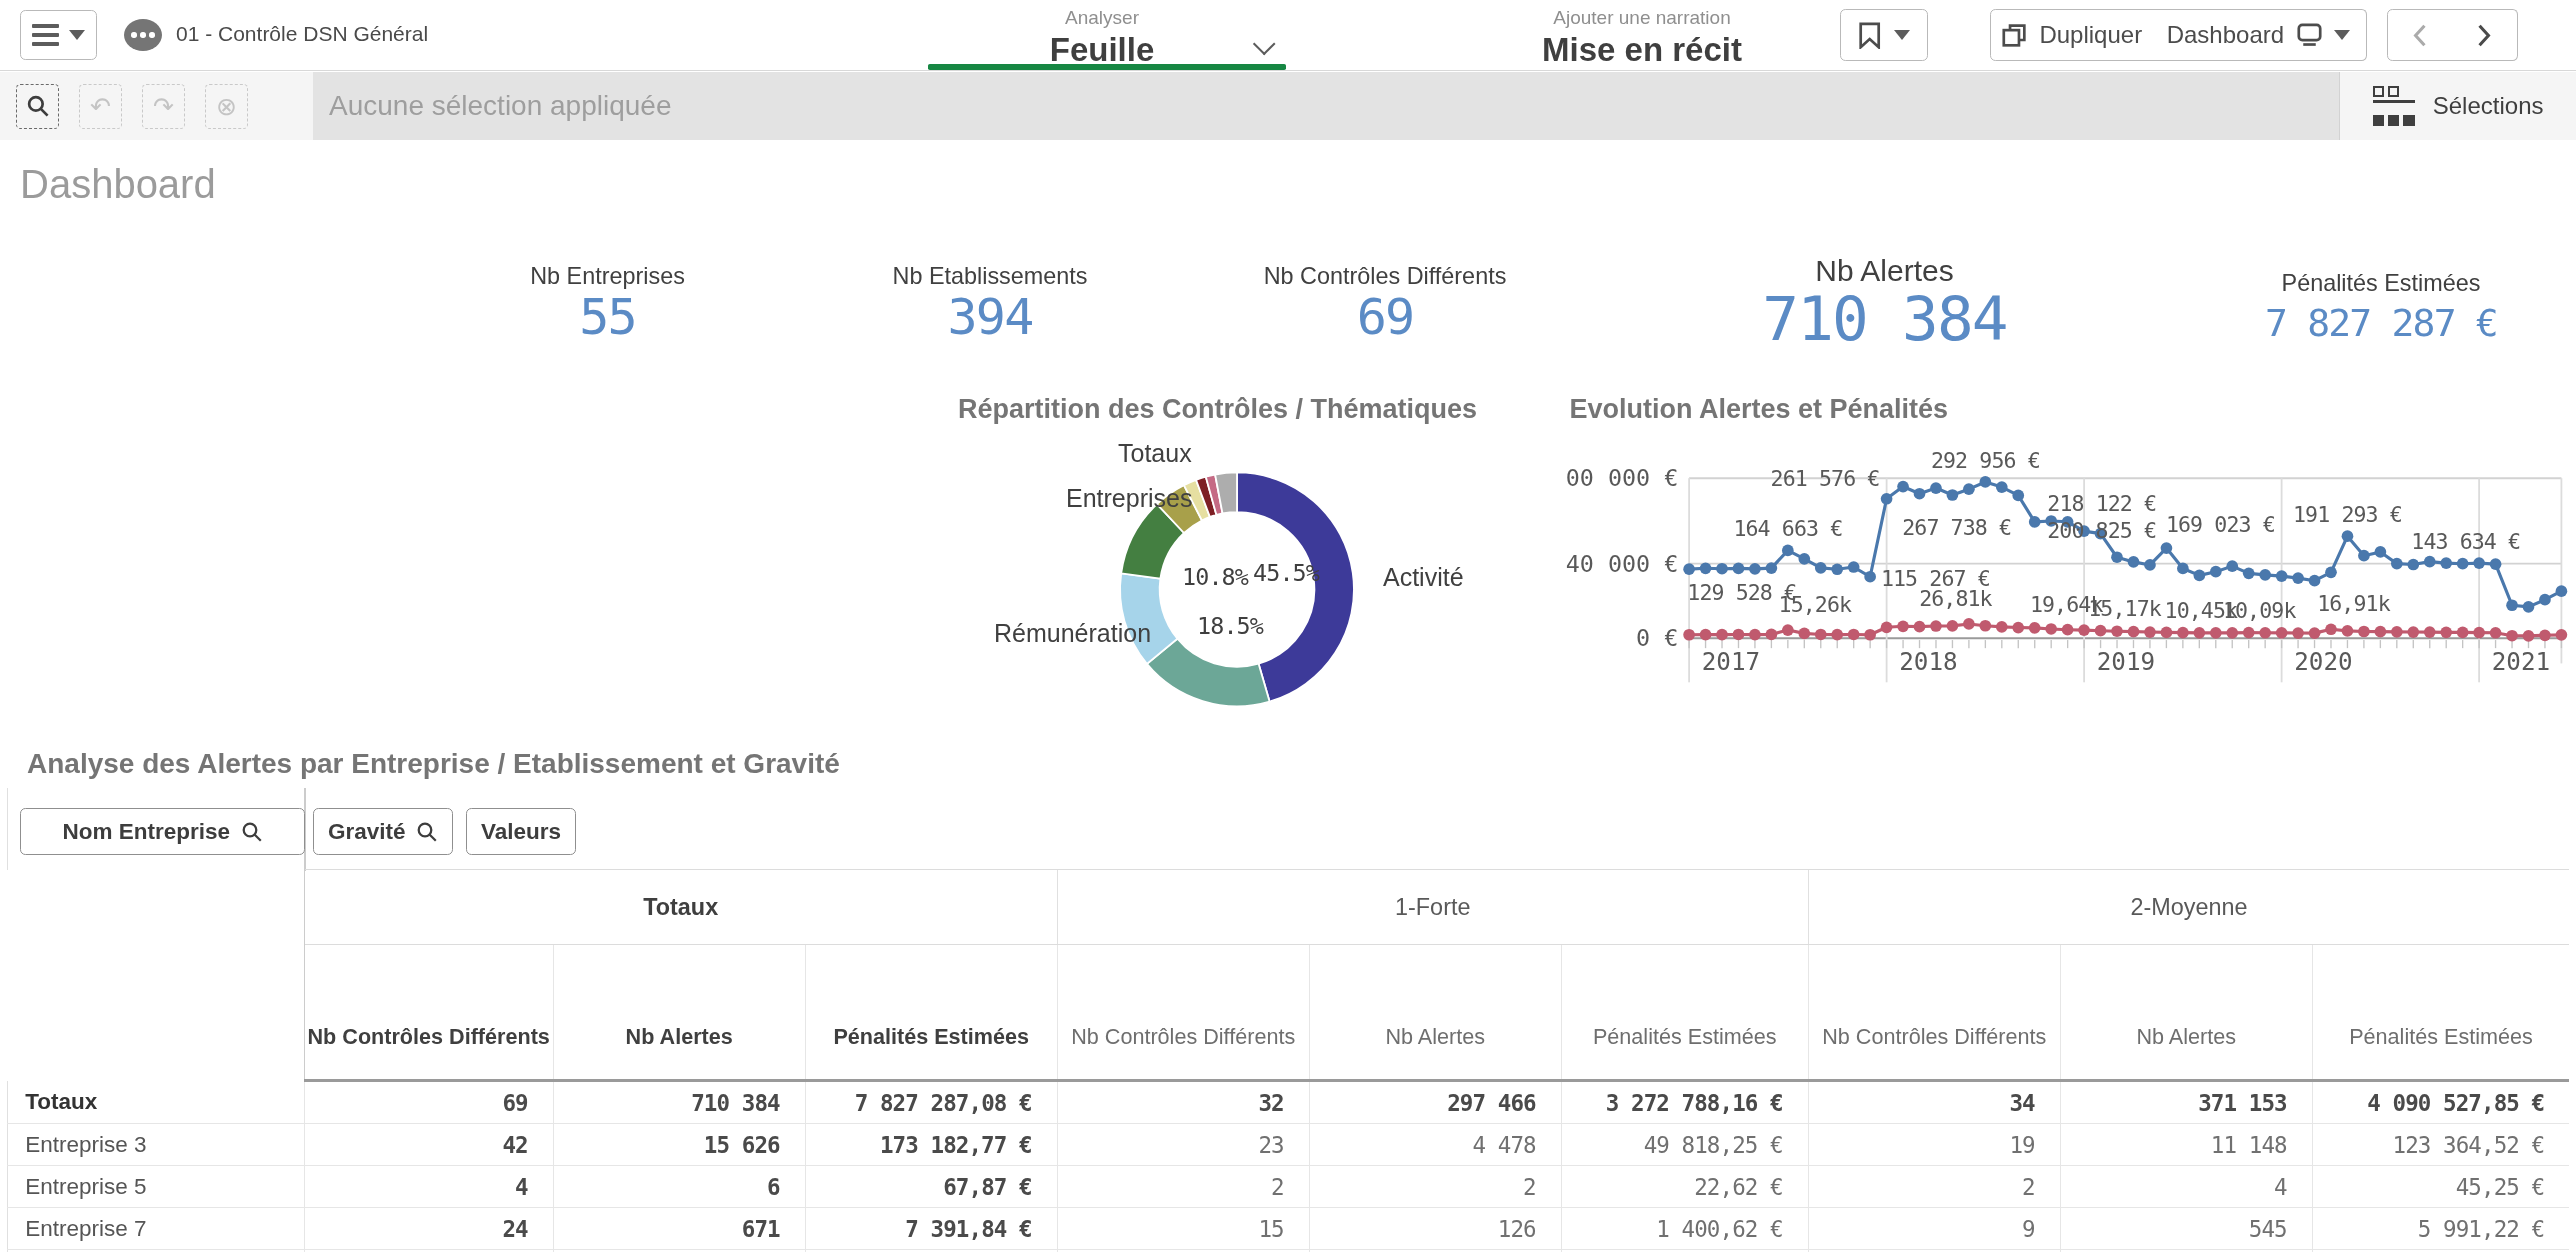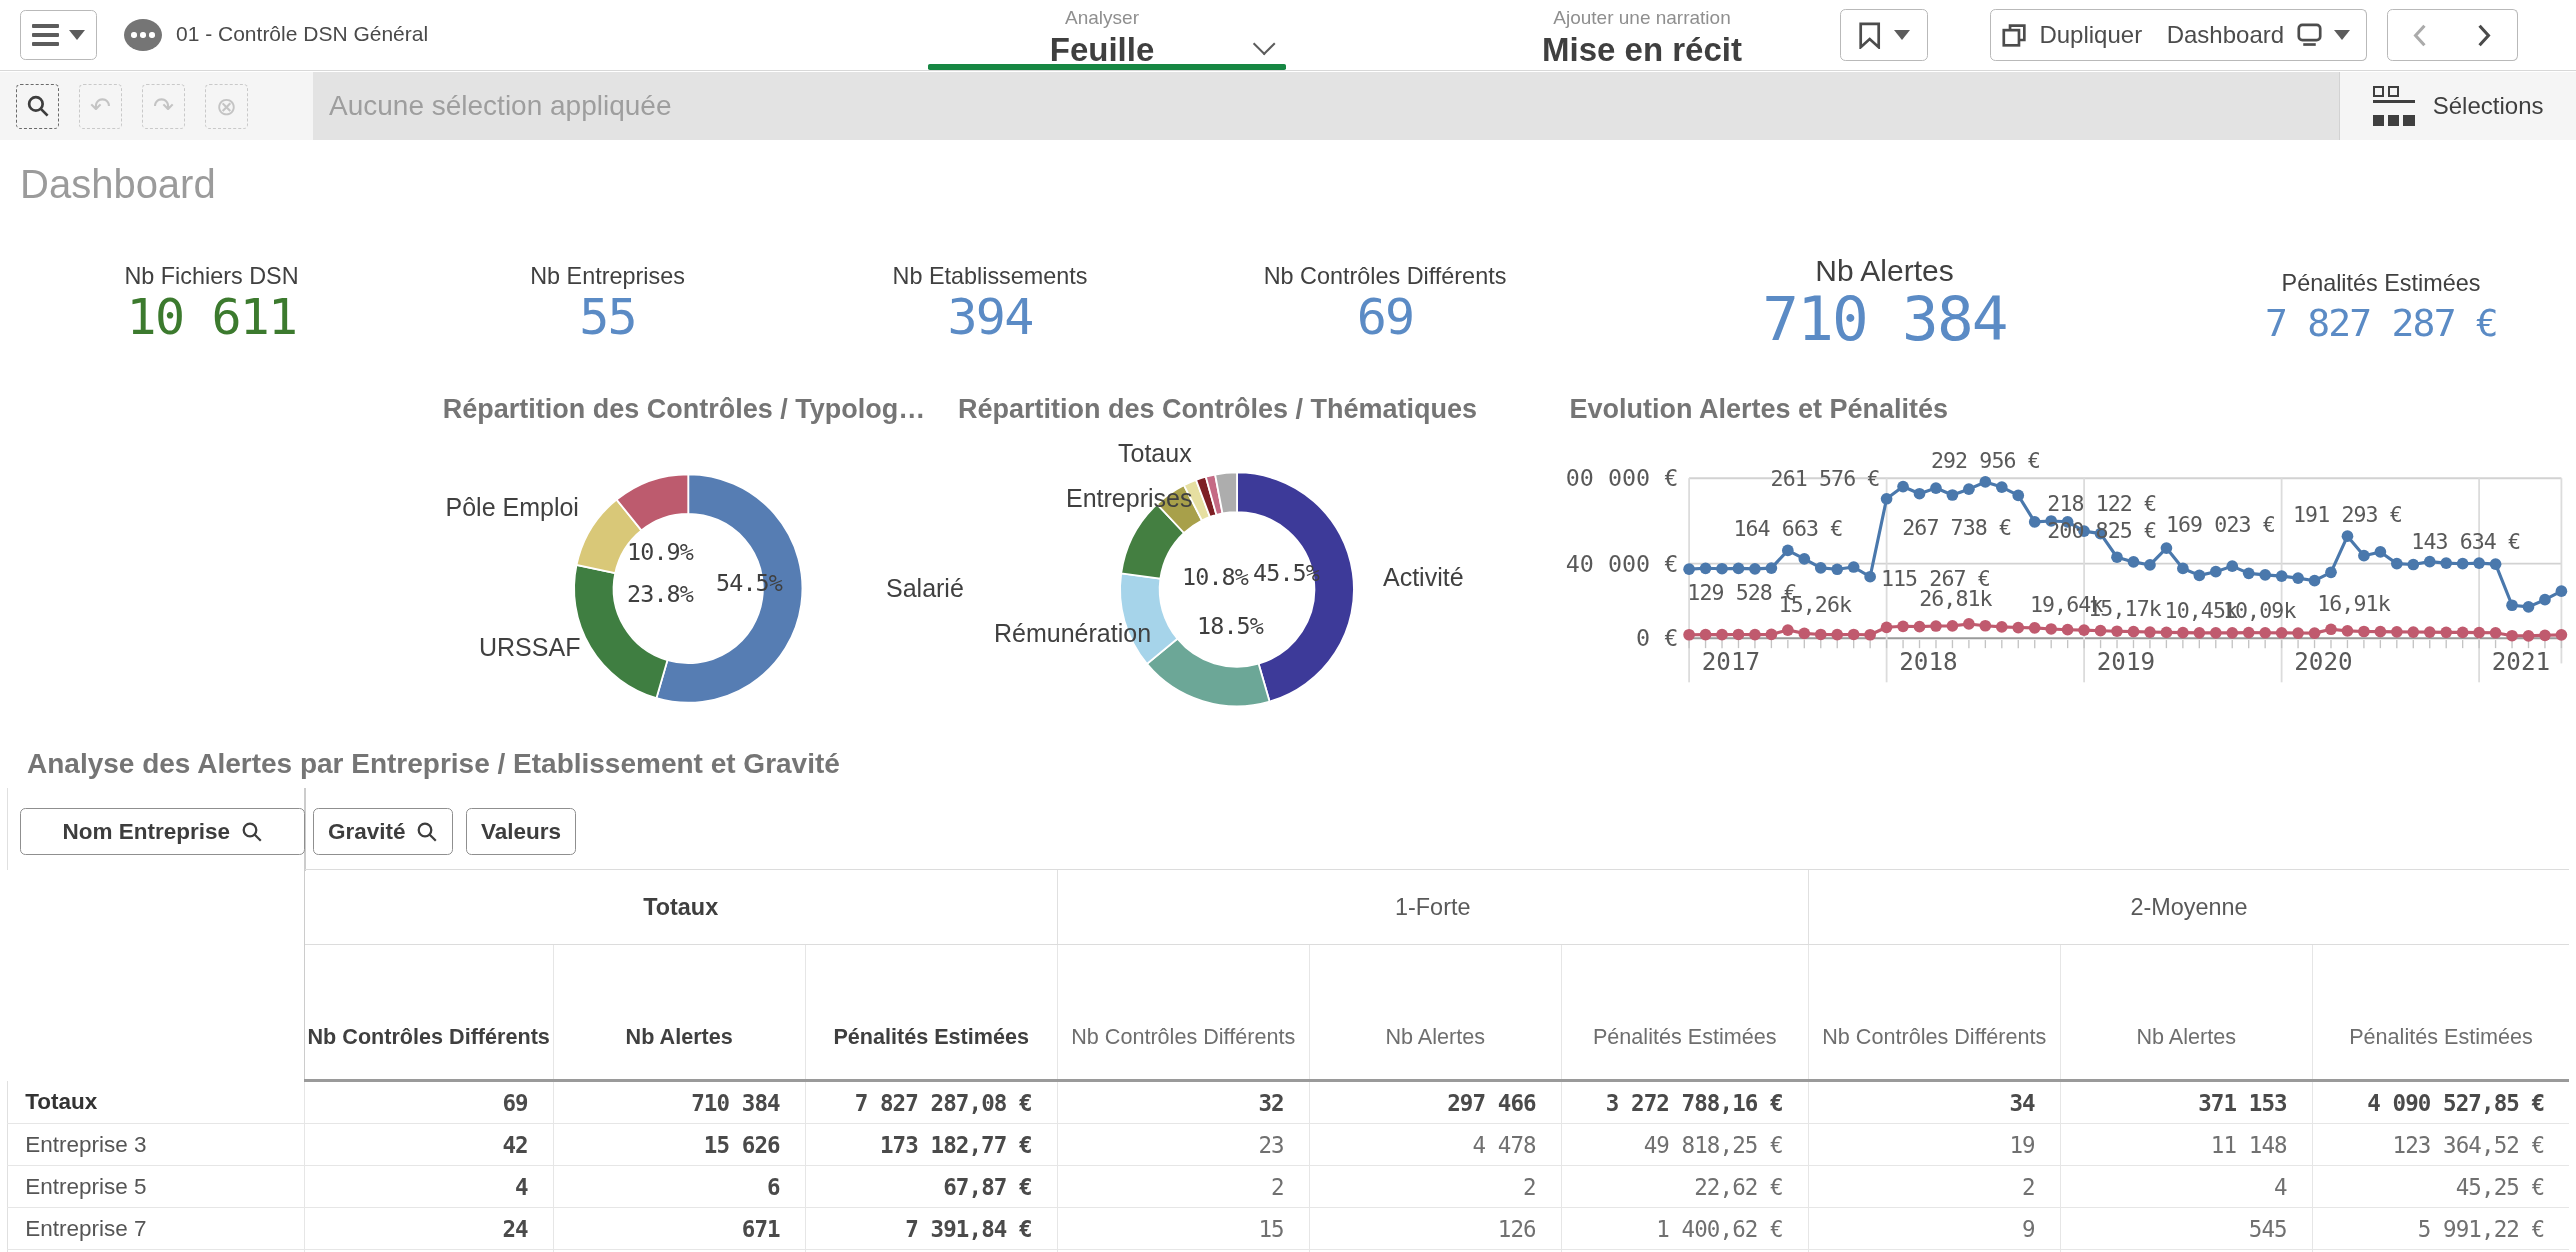--- a/index.html
+++ b/index.html
@@ -163,24 +163,20 @@
         <span class="sg-f"></span>
           <span class="sg-f"></span>
           <span class="sg-f"></span>
       </span>
       <span id="sel-label">Sélections</span>
     </div>
   </div>
 
   <div id="page-title">Dashboard</div>
 
-  <div class="kpi" style="left:0;width:423px;">
-    <div class="kl">Nb Fichiers DSN</div>
-    <div class="kv" style="color: rgb(60, 122, 46);">10 611</div>
-  </div>
   <div class="kpi" style="left:423px;width:369px;">
     <div class="kl">Nb Entreprises</div>
     <div class="kv" style="color: rgb(91, 139, 197);">55</div>
   </div>
   <div class="kpi" style="left:792px;width:396px;">
     <div class="kl">Nb Etablissements</div>
     <div class="kv" style="color: rgb(91, 139, 197);">394</div>
   </div>
   <div class="kpi" style="left:1187px;width:396px;">
     <div class="kl">Nb Contrôles Différents</div>
@@ -189,35 +185,20 @@
   <div class="kpi big" style="left:1583px;width:603px;">
     <div class="kl">Nb Alertes</div>
     <div class="kv" style="color: rgb(91, 139, 197);">710 384</div>
   </div>
   <div class="kpi small" style="left:2186px;width:390px;">
     <div class="kl">Pénalités Estimées</div>
     <div class="kv" style="color: rgb(91, 139, 197);">7 827 287 €</div>
   </div>
 
 
-  <div class="chart" style="left:432px;width:517px;">
-    <div class="chart-title" style="left:10.8px;top:7.2px;">Répartition des Contrôles / Typolog…</div>
-    <svg class="abs" style="left:0;top:0;" width="517" height="340" viewBox="0 0 575 378">
-        <path d="M285.00 97.00 A127 127 0 1 1 249.57 345.96 L261.84 303.70 A83 83 0 1 0 285.00 141.00 Z" fill="#567DB3" stroke="#ffffff" stroke-width="2"></path>
-        <path d="M249.57 345.96 A127 127 0 0 1 160.72 197.86 L203.78 206.91 A83 83 0 0 0 261.84 303.70 Z" fill="#3F7E41" stroke="#ffffff" stroke-width="2"></path>
-        <path d="M160.72 197.86 A127 127 0 0 1 205.28 125.14 L232.90 159.39 A83 83 0 0 0 203.78 206.91 Z" fill="#D9C878" stroke="#ffffff" stroke-width="2"></path>
-        <path d="M205.28 125.14 A127 127 0 0 1 285.00 97.00 L285.00 141.00 A83 83 0 0 0 232.90 159.39 Z" fill="#BD5B6E" stroke="#ffffff" stroke-width="2"></path>
-      </svg>
-    <span class="plabel" style="left:228px;top:165px;">10.9%</span>
-    <span class="plabel" style="left:228px;top:207px;">23.8%</span>
-    <span class="plabel" style="left:317px;top:196px;">54.5%</span>
-    <span class="dlabel" style="left:13.5px;top:106px;">Pôle Emploi</span>
-    <span class="dlabel" style="left:47px;top:246px;">URSSAF</span>
-    <span class="dlabel" style="left:454px;top:187px;">Salarié</span>
-  </div>
 
   <div class="chart" style="left:949px;width:594px;">
     <div class="chart-title" style="left:9px;top:7.2px;">Répartition des Contrôles / Thématiques</div>
     <svg class="abs" style="left:0;top:0;" width="594" height="340" viewBox="0 0 660 378">
         <path d="M320.00 95.00 A130 130 0 0 1 356.27 349.84 L343.99 307.59 A86 86 0 0 0 320.00 139.00 Z" fill="#3D3A99" stroke="#ffffff" stroke-width="2"></path>
         <path d="M356.27 349.84 A130 130 0 0 1 219.83 307.87 L253.74 279.82 A86 86 0 0 0 343.99 307.59 Z" fill="#6CA797" stroke="#ffffff" stroke-width="2"></path>
         <path d="M219.83 307.87 A130 130 0 0 1 191.24 207.09 L234.82 213.15 A86 86 0 0 0 253.74 279.82 Z" fill="#A6D4EA" stroke="#ffffff" stroke-width="2"></path>
         <path d="M191.24 207.09 A130 130 0 0 1 231.01 130.23 L261.13 162.31 A86 86 0 0 0 234.82 213.15 Z" fill="#447F41" stroke="#ffffff" stroke-width="2"></path>
         <path d="M231.01 130.23 A130 130 0 0 1 260.98 109.17 L280.96 148.37 A86 86 0 0 0 261.13 162.31 Z" fill="#A8A04A" stroke="#ffffff" stroke-width="2"></path>
         <path d="M260.98 109.17 A130 130 0 0 1 274.43 103.25 L289.85 144.46 A86 86 0 0 0 280.96 148.37 Z" fill="#E6DFA1" stroke="#ffffff" stroke-width="2"></path>

